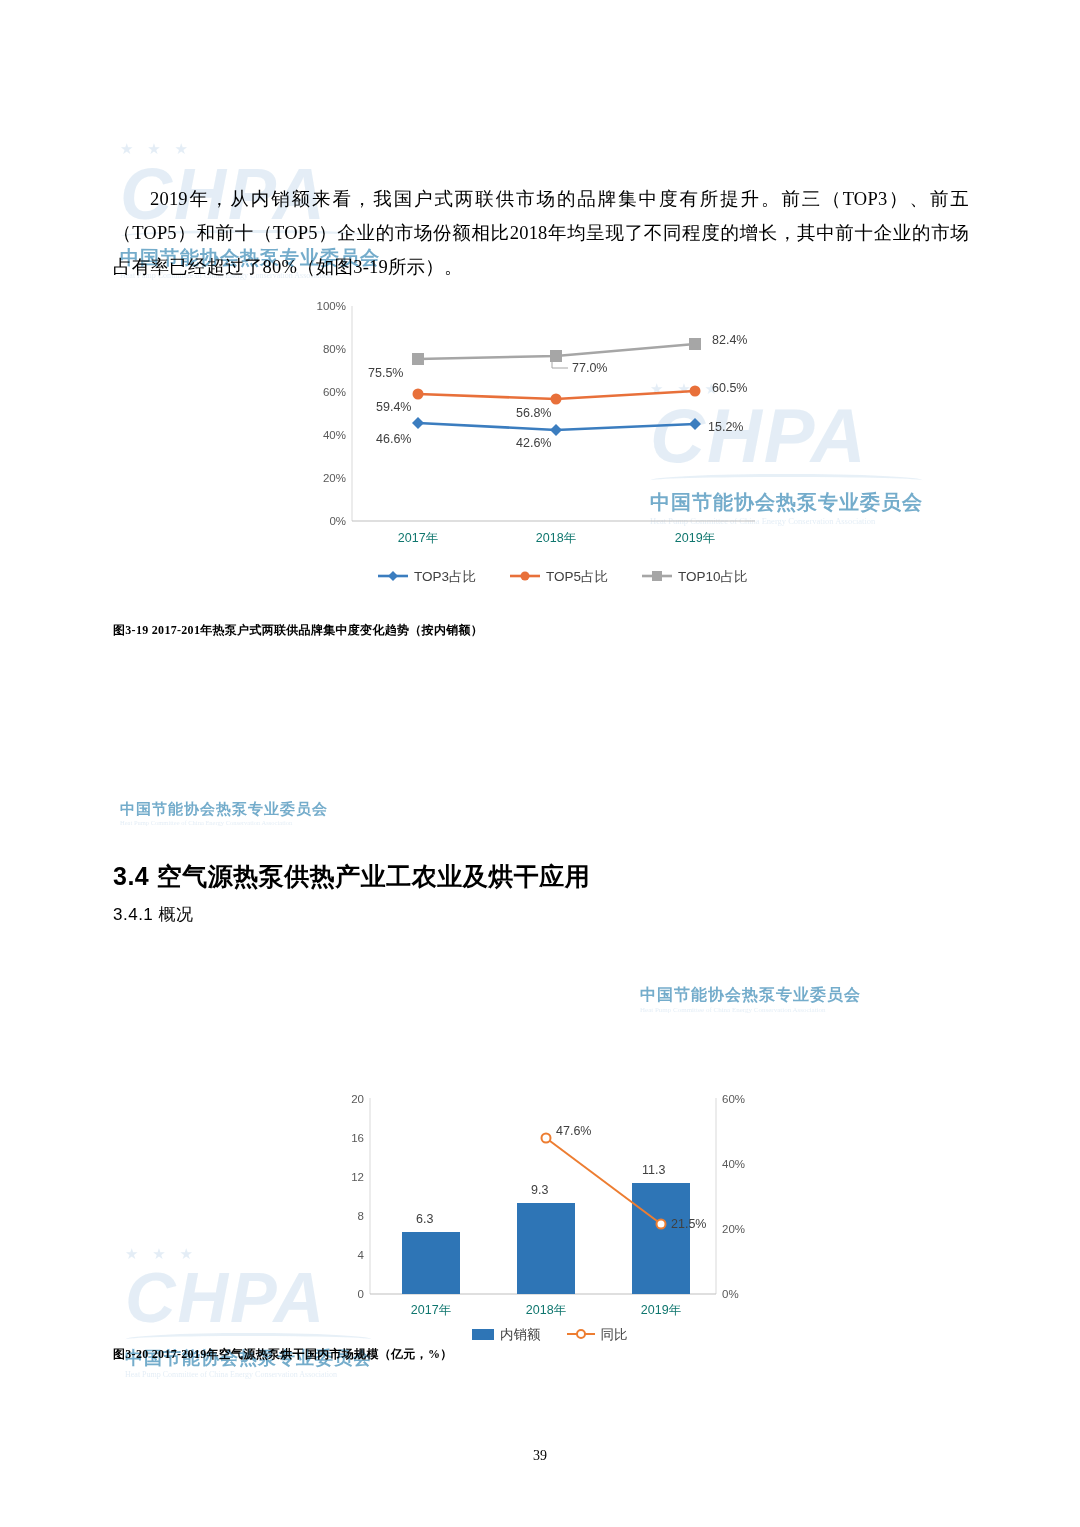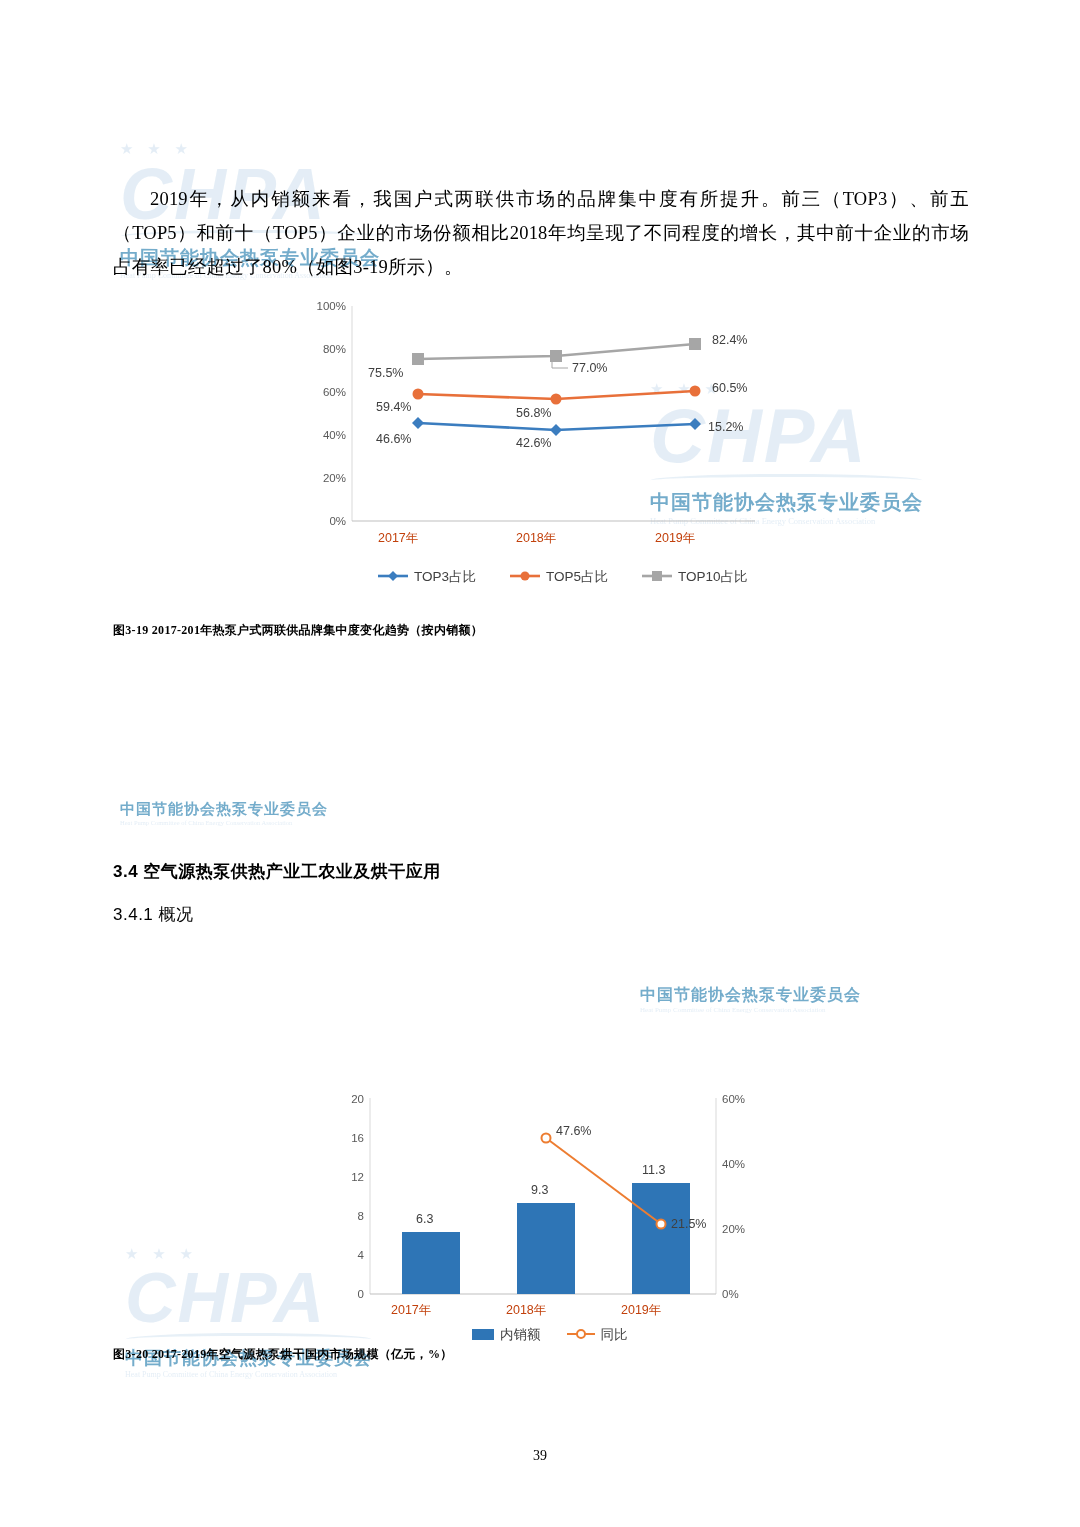--- a/index.html
+++ b/index.html
@@ -96,21 +96,21 @@
     line-height: 34px;
     margin: 0;
     text-align: justify;
     text-justify: inter-ideograph;
     letter-spacing: 0.2px;
   }
   .indent { text-indent: 37px; }
 
   h3.sec {
     font-family: "Liberation Sans", sans-serif;
-    font-size: 17px;
+    font-size: 25px;
     font-weight: bold;
     margin: 0;
     letter-spacing: 0.5px;
   }
   h4.sub {
     font-family: "Liberation Sans", sans-serif;
     font-size: 17px;
     font-weight: normal;
     margin: 0;
     letter-spacing: 0.5px;
@@ -128,22 +128,22 @@
     font-size: 14px;
     font-family: "Liberation Serif", serif;
   }
 
   
   .chart-wrap { position: relative; }
   .tick-x {
     position: absolute;
     font-family: "Liberation Sans", sans-serif;
     font-size: 12.5px;
-    color: #c2410c;
-    text-align: left;
+    color: #0f766e;
+    text-align: center;
   }
   .dlabel {
     position: absolute;
     font-family: "Liberation Sans", sans-serif;
     font-size: 12.5px;
     color: #404040;
     white-space: nowrap;
   }
   .legend {
     position: absolute;

